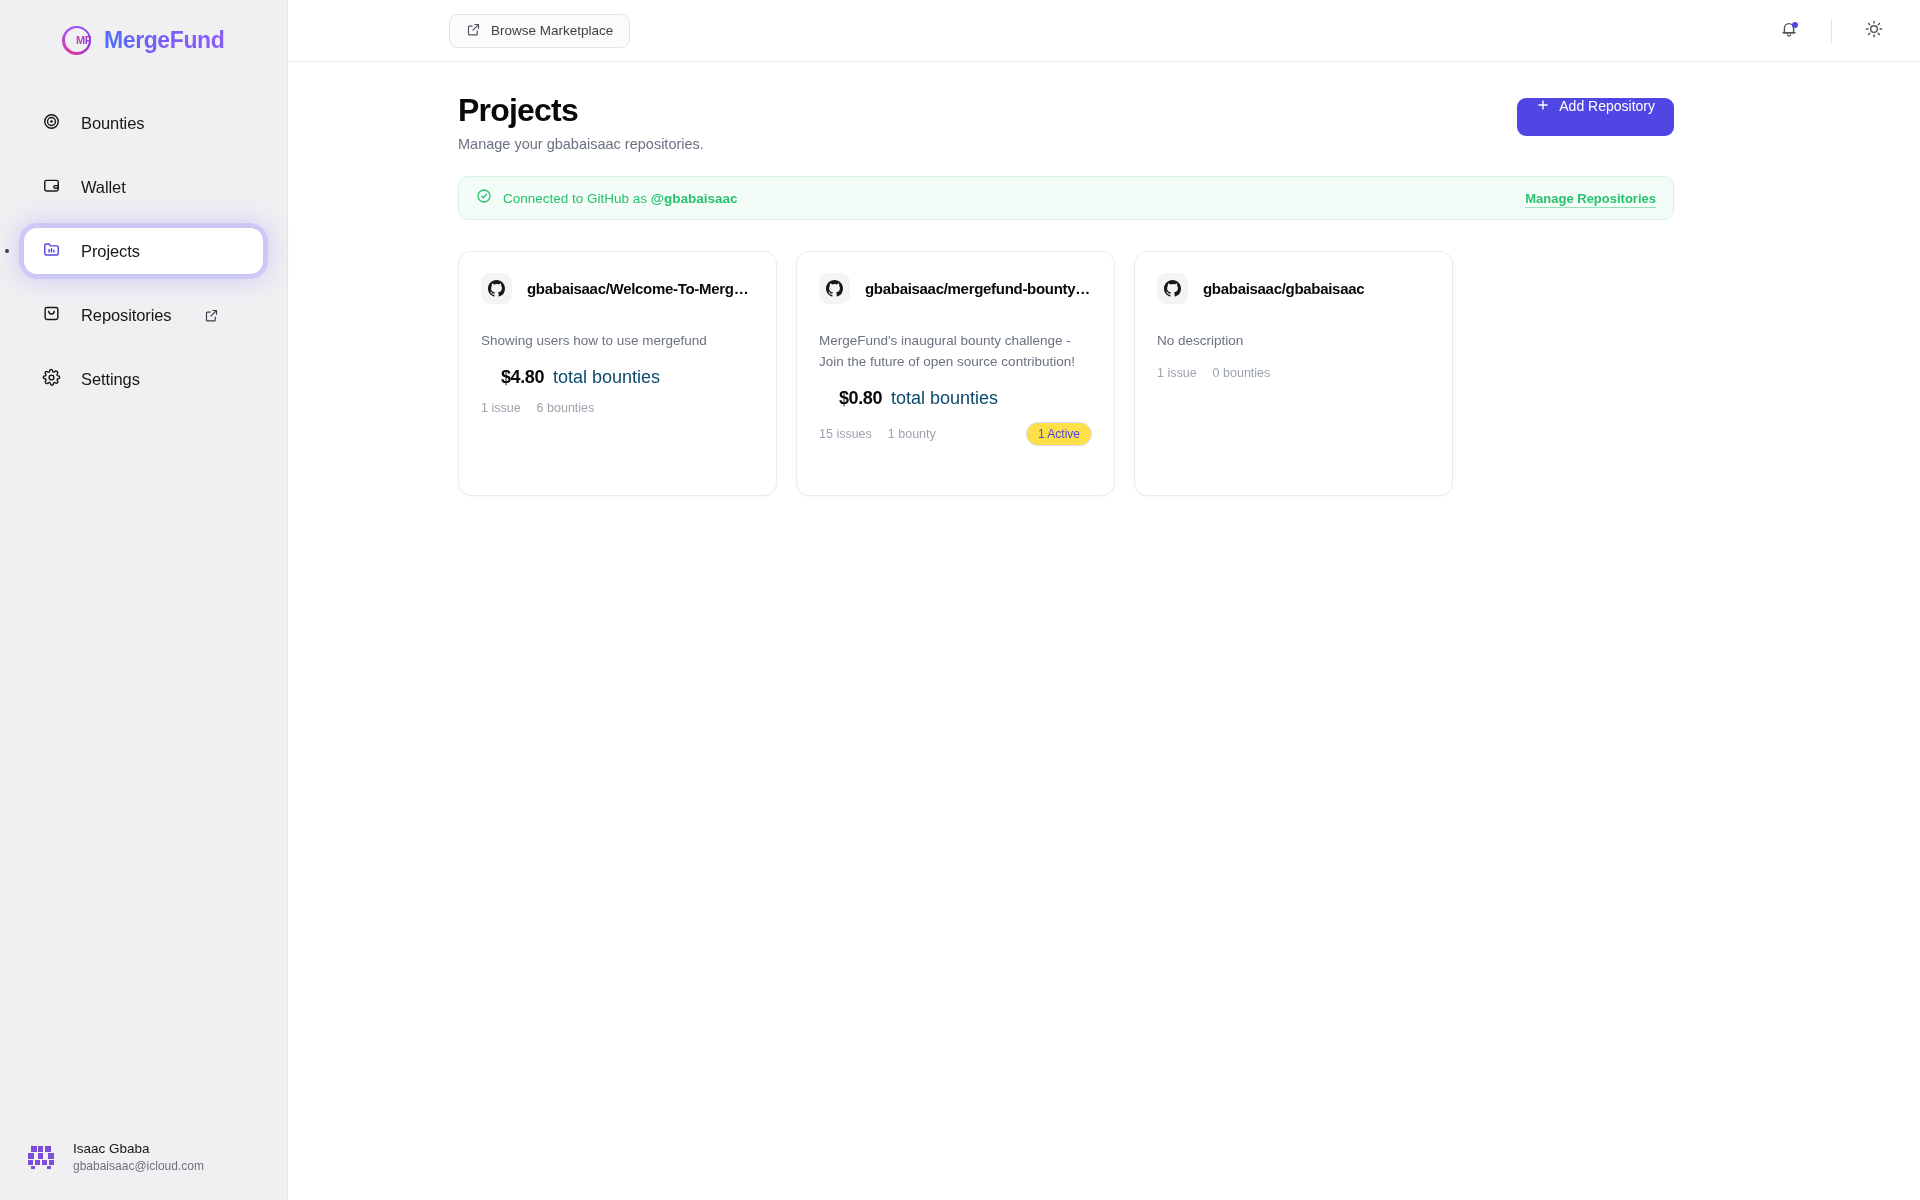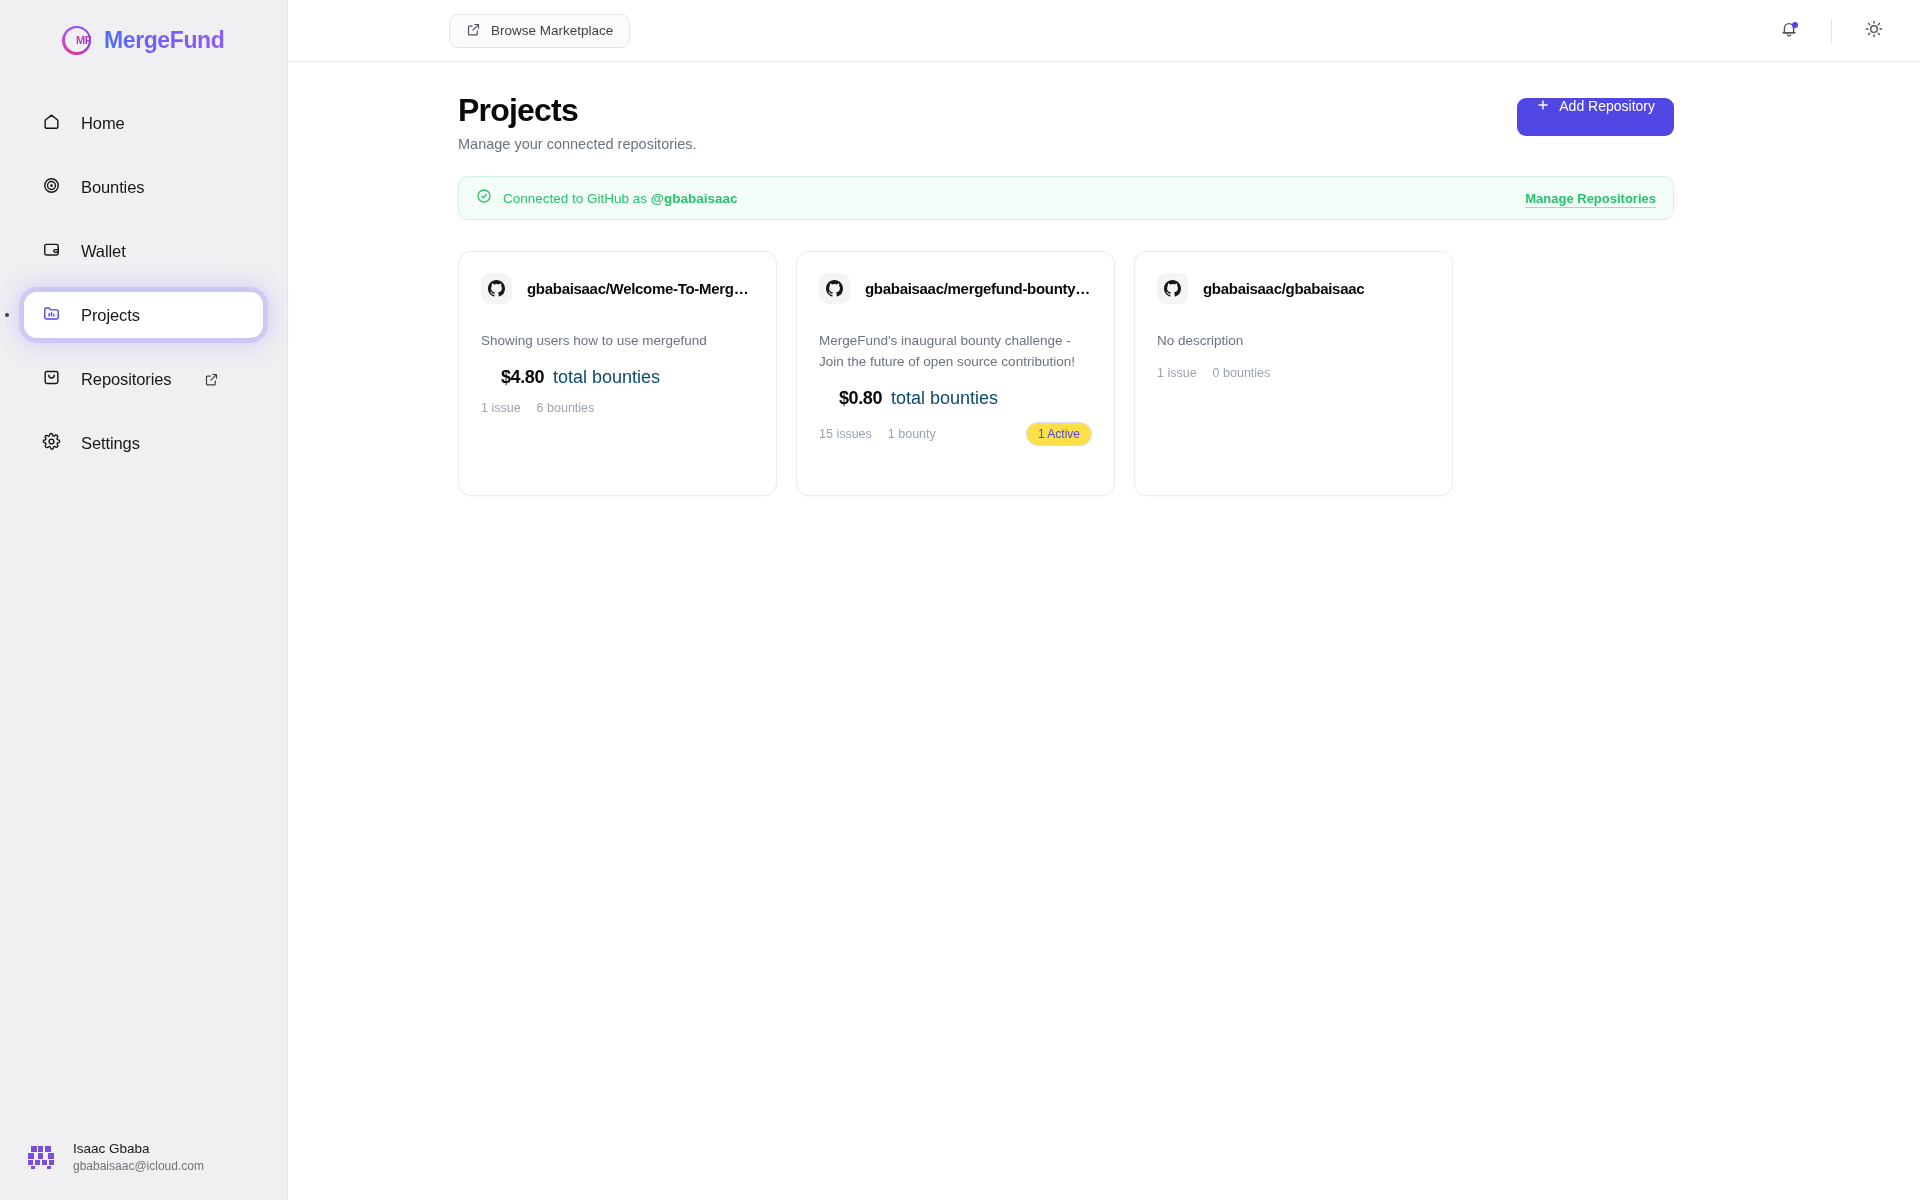--- a/index.html
+++ b/index.html
@@ -177,28 +177,20 @@
 
     <div class="brand">
       <span class="brand-mark">
         <span>MF</span>
       </span>
       <span class="brand-name">MergeFund</span>
     </div>
 
     <nav class="nav">
 
-      <div class="nav-item">
-        <span>
-          <svg width="19" height="19" viewBox="0 0 24 24" fill="none" stroke="#18181b" stroke-width="1.8" stroke-linecap="round" stroke-linejoin="round">
-              <path d="M4 10.5 12 4l8 6.5V19a1.5 1.5 0 0 1-1.5 1.5h-13A1.5 1.5 0 0 1 4 19z"></path>
-            </svg>
-        </span>
-        <span class="label">Home</span>
-      </div>
 
       <div class="nav-item">
         <span>
           <svg width="19" height="19" viewBox="0 0 24 24" fill="none" stroke="#18181b" stroke-width="1.8">
               <circle cx="12" cy="12" r="8.5"></circle>
               <circle cx="12" cy="12" r="5"></circle>
               <circle cx="12" cy="12" r="1.7" fill="#18181b" stroke="none"></circle>
             </svg>
         </span>
         <span class="label">Bounties</span>
@@ -316,21 +308,21 @@
         </button>
       </div>
     </header>
 
     <div class="content">
       <div class="inner">
 
         <div class="page-head">
           <div>
             <h1 class="page-title">Projects</h1>
-            <div class="page-sub">Manage your connected repositories.</div>
+            <div class="page-sub">Manage your gbabaisaac repositories.</div>
           </div>
           <button class="add-btn">
             <span>
               <svg width="14" height="14" viewBox="0 0 24 24" fill="none" stroke="#fff" stroke-width="2.4" stroke-linecap="round">
                   <path d="M12 5v14M5 12h14"></path>
                 </svg>
             </span>
             <span>Add Repository</span>
           </button>
         </div>

